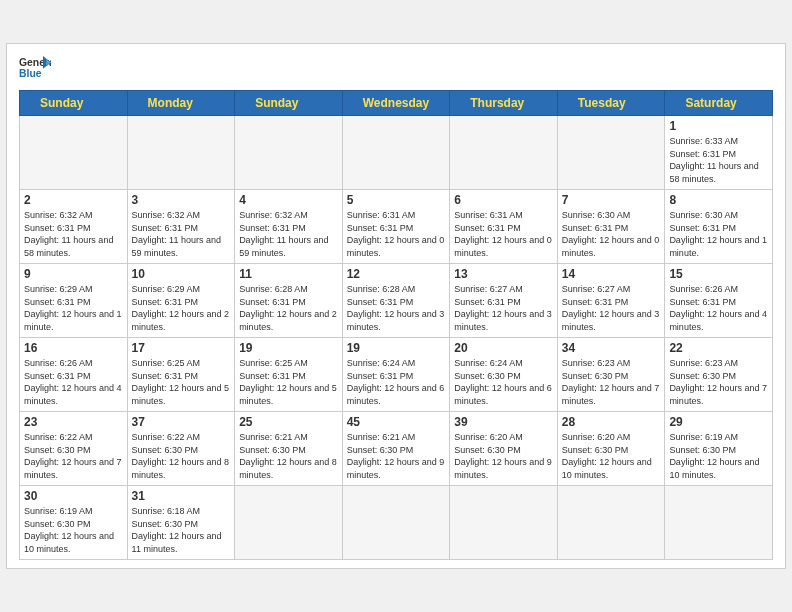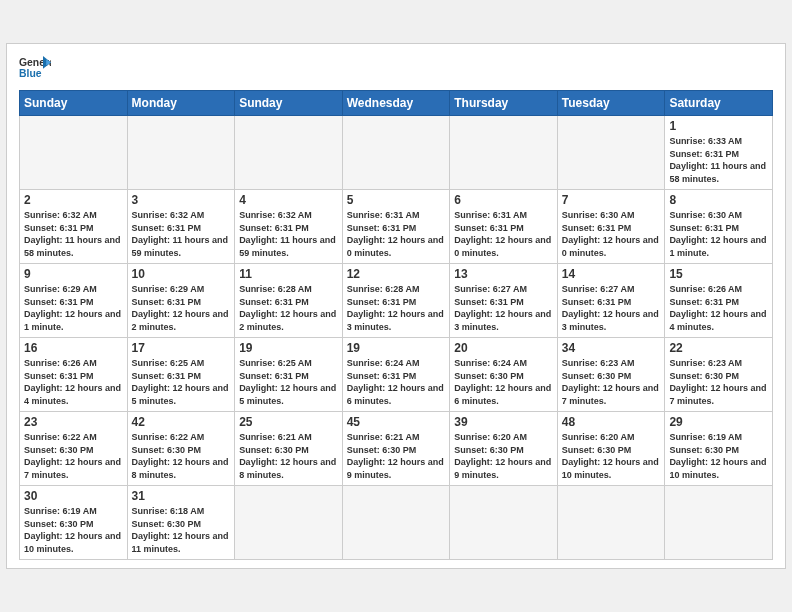--- a/index.html
+++ b/index.html
@@ -47,24 +47,24 @@
     .subtitle {
       font-size: 14px;
       color: #555;
     }
     .calendar-grid {
       width: 100%;
       border-collapse: collapse;
     }
     .calendar-grid th {
       background: #2a6db5;
-      color: #ffffff;
+      color: #fde047;
       font-size: 12px;
       font-weight: bold;
-      padding: 5px 4px;
+      padding: 5px 20px;
       text-align: left;
       border: 1px solid #1e5a9a;
     }
     .calendar-grid td {
       border: 1px solid #ccc;
       vertical-align: top;
       padding: 3px 4px;
       font-size: 9.5px;
       color: #333;
       width: calc(100% / 7);
@@ -77,21 +77,20 @@
     .day-number {
       font-size: 12px;
       font-weight: bold;
       color: #333;
       margin-bottom: 2px;
     }
     .day-info {
       font-size: 9px;
       line-height: 1.4;
       color: #333;
-      font-weight: bold;
     }
   </style>
 </head>
 <body>
 
 <div class="calendar-container">
   <div class="header">
     <div class="logo">
       <svg class="logo-icon" viewBox="0 0 40 34" xmlns="http://www.w3.org/2000/svg">
         <text x="0" y="14" font-size="13" font-weight="bold" fill="#333" font-family="Arial">General</text>
@@ -220,37 +219,37 @@
             <div class="day-number">22</div>
             <div class="day-info">Sunrise: 6:23 AM<br>Sunset: 6:30 PM<br>Daylight: 12 hours and 7 minutes.</div>
           </td>
         </tr>
         <tr>
           <td>
             <div class="day-number">23</div>
             <div class="day-info">Sunrise: 6:22 AM<br>Sunset: 6:30 PM<br>Daylight: 12 hours and 7 minutes.</div>
           </td>
           <td>
-            <div class="day-number">42</div>
+            <div class="day-number">37</div>
             <div class="day-info">Sunrise: 6:22 AM<br>Sunset: 6:30 PM<br>Daylight: 12 hours and 8 minutes.</div>
           </td>
           <td>
             <div class="day-number">25</div>
             <div class="day-info">Sunrise: 6:21 AM<br>Sunset: 6:30 PM<br>Daylight: 12 hours and 8 minutes.</div>
           </td>
           <td>
             <div class="day-number">45</div>
             <div class="day-info">Sunrise: 6:21 AM<br>Sunset: 6:30 PM<br>Daylight: 12 hours and 9 minutes.</div>
           </td>
           <td>
             <div class="day-number">39</div>
             <div class="day-info">Sunrise: 6:20 AM<br>Sunset: 6:30 PM<br>Daylight: 12 hours and 9 minutes.</div>
           </td>
           <td>
-            <div class="day-number">48</div>
+            <div class="day-number">28</div>
             <div class="day-info">Sunrise: 6:20 AM<br>Sunset: 6:30 PM<br>Daylight: 12 hours and 10 minutes.</div>
           </td>
           <td>
             <div class="day-number">29</div>
             <div class="day-info">Sunrise: 6:19 AM<br>Sunset: 6:30 PM<br>Daylight: 12 hours and 10 minutes.</div>
           </td>
         </tr>
         <tr>
           <td>
             <div class="day-number">30</div>

